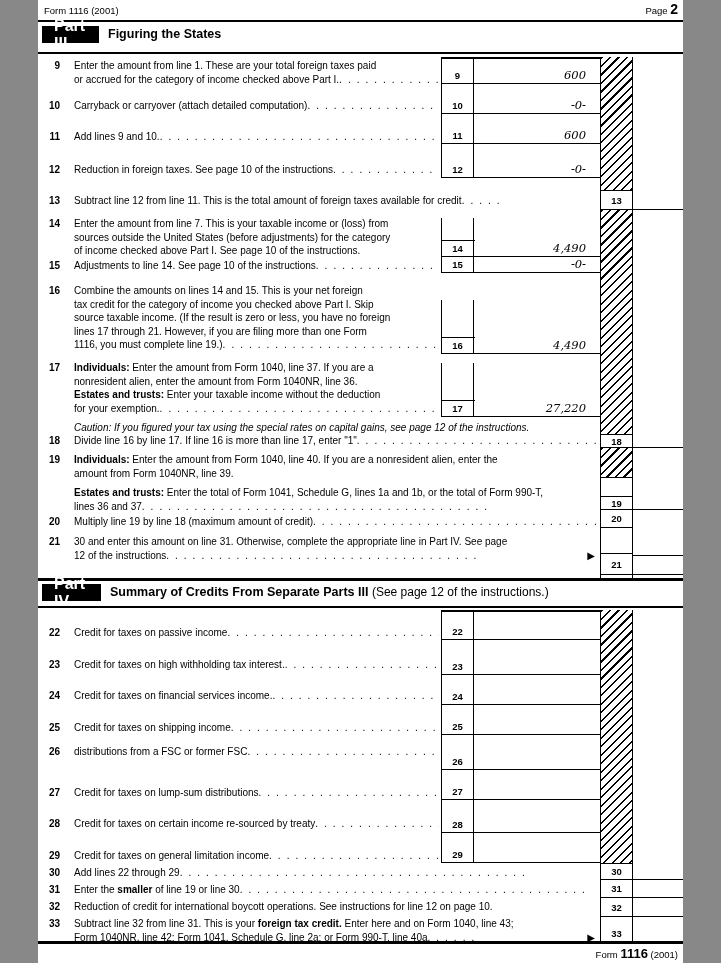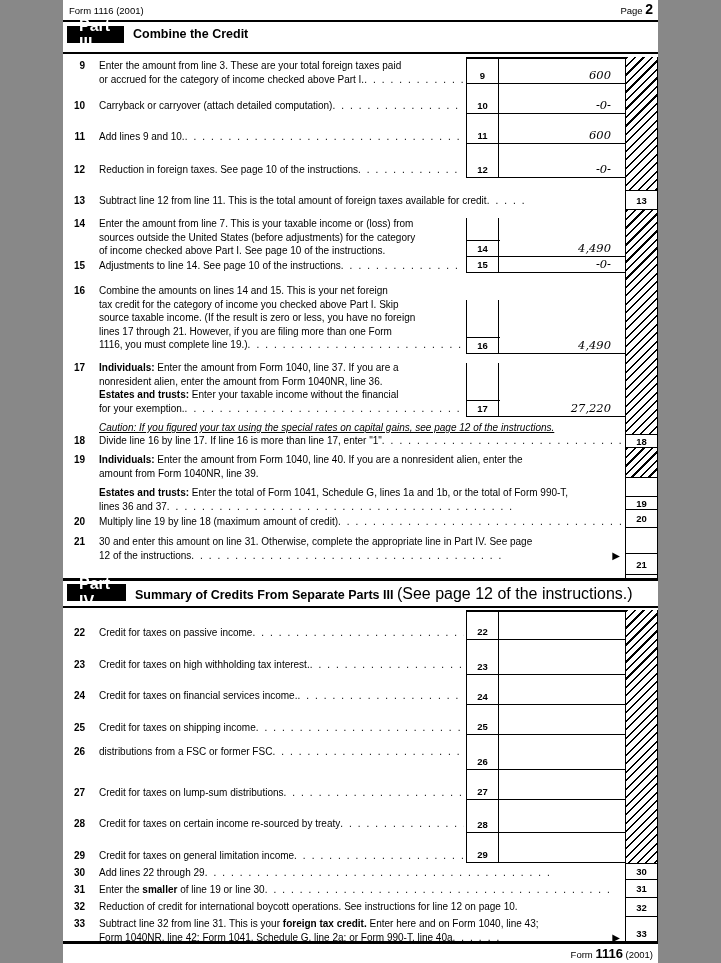--- a/index.html
+++ b/index.html
@@ -1,48 +1,48 @@
 <!DOCTYPE html>
 <html><head>
 <meta charset="utf-8">
 <style>
   * { margin:0; padding:0; box-sizing:border-box; }
   html,body { background:#888; }
   #page {
-    position:relative; width:595px; height:963px; background:#fff;
+    position:relative; width:645px; height:963px; background:#fff;
     font-family:"Liberation Sans", sans-serif; color:#000; overflow:hidden;
     margin:0 auto;
   }
   .rule { position:absolute; left:0; width:721px; height:2px; background:#000; }
   .hl   { position:absolute; height:1.5px; background:#000; }
 
   
   .hdr-left  { position:absolute; left:6px; top:5px; font-size:9.5px; }
   .hdr-right { position:absolute; right:5px; top:1px; font-size:9.5px;text-align:center; }
   .hdr-right b { font-size:14px; }
   .ftr { position:absolute; right:5px; top:946px; font-size:9.5px; }
   .ftr b { font-size:13px; }
 
   
   .badge { position:absolute; background:#000; color:#fff; font-weight:bold;
            font-size:16px; display:flex; align-items:center; justify-content:center;padding-left:12px; }
   .ptitle { position:absolute; font-weight:bold; font-size:12.5px; white-space:nowrap; }
-  .ptitle .sfx { font-weight:normal; font-size:16px; }
+  .ptitle .sfx { font-weight:normal; font-size:12px; }
 
   
   .lrow { position:absolute; left:0; right:0; }
   .lnum { position:absolute; left:4px; width:18px; text-align:right;
           font-weight:bold; font-size:10px; top:1px; }
   .ltext { margin-left:36px; font-size:10px; line-height:13.5px; }
   .w-in  { width:365px; }
   .w-full{ width:522px; }
   .ln { white-space:nowrap; overflow:hidden; position:relative; height:13.5px; }
   .dots { letter-spacing:6px; }
   .arr { position:absolute; right:1px; top:0; background:#fff; padding-left:3px; font-size:10px; }
-  .cau-t { font-style:italic;text-decoration:underline; }
+  .cau-t { font-style:italic; }
 
   
   .tbl { position:absolute; left:403px; width:159px; border-left:1.5px solid #000; }
   .trow { display:flex; }
   .trow.bb { border-bottom:1.5px solid #000; }
   .tbl.bb { border-bottom:1.5px solid #000; }
   .tnum { width:32px; border-right:1.5px solid #000; position:relative;
           display:flex; align-items:flex-end; justify-content:center;
           font-weight:bold; font-size:9.5px; padding-bottom:2px; }
   .nbx { position:absolute; bottom:0; left:-1.5px; right:-1.5px; height:16px;
@@ -71,27 +71,27 @@
 </head>
 <body>
 
 <div id="page">
 
   <div class="hdr-left">Form 1116 (2001)</div>
   <div class="hdr-right"><span>Page</span> <b>2</b></div>
   <div class="rule" style="top:20px"></div>
 
   <div class="badge" style="left:4px;top:26px;width:57px;height:17px">Part III</div>
-  <div class="ptitle" style="left:70px;top:27px">Combine the Credit</div>
+  <div class="ptitle" style="left:70px;top:27px">Figuring the States</div>
   <div class="rule" style="top:52px"></div>
 
   <div class="lrow" style="top:59px">
     <span class="lnum">9</span>
     <div class="ltext w-in">
-      <div class="ln"><span>Enter the amount from line 3. These are your total foreign taxes paid</span></div>
+      <div class="ln"><span>Enter the amount from line 1. These are your total foreign taxes paid</span></div>
       <div class="ln"><span>or accrued for the category of income checked above Part I.</span><span class="dots">........................................</span></div>
     </div>
   </div>
 
   <div class="lrow" style="top:99px">
     <span class="lnum">10</span>
     <div class="ltext w-in">
       <div class="ln"><span>Carryback or carryover (attach detailed computation)</span><span class="dots">........................................</span></div>
     </div>
   </div>
@@ -142,21 +142,21 @@
       <div class="ln"><span>lines 17 through 21. However, if you are filing more than one Form</span></div>
       <div class="ln"><span>1116, you must complete line 19.)</span><span class="dots">........................................</span></div>
     </div>
   </div>
 
   <div class="lrow" style="top:361px">
     <span class="lnum">17</span>
     <div class="ltext w-in">
       <div class="ln"><b>Individuals:</b><span> Enter the amount from Form 1040, line 37. If you are a</span></div>
       <div class="ln"><span>nonresident alien, enter the amount from Form 1040NR, line 36.</span></div>
-      <div class="ln"><b>Estates and trusts:</b><span> Enter your taxable income without the financial</span></div>
+      <div class="ln"><b>Estates and trusts:</b><span> Enter your taxable income without the deduction</span></div>
       <div class="ln"><span>for your exemption.</span><span class="dots">........................................</span></div>
     </div>
   </div>
 
   <div class="lrow" style="top:421px">
     <div class="ltext w-full">
       <div class="ln"><span class="cau-t">Caution: </span><span class="cau-t">If you figured your tax using the special rates on capital gains, see page 12 of the instructions.</span></div>
     </div>
   </div>
 

